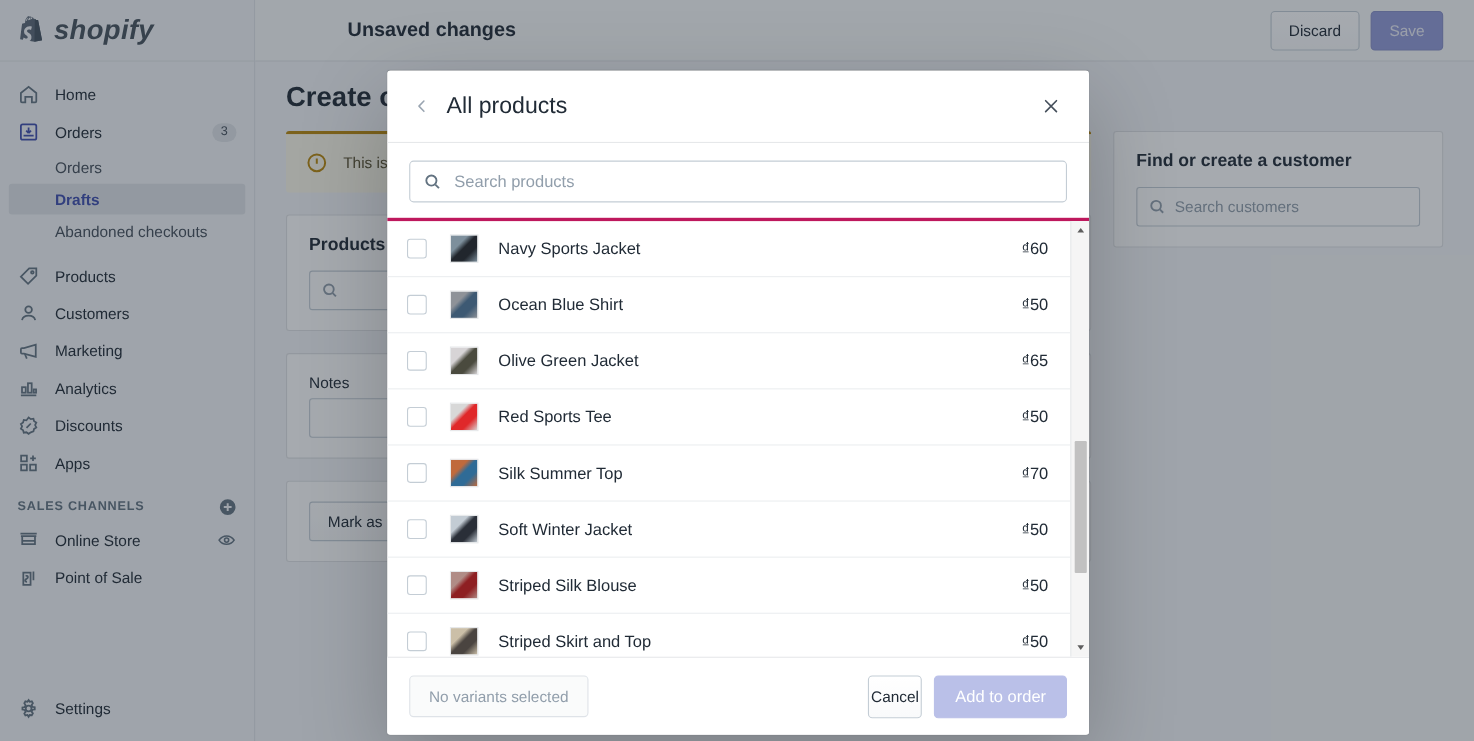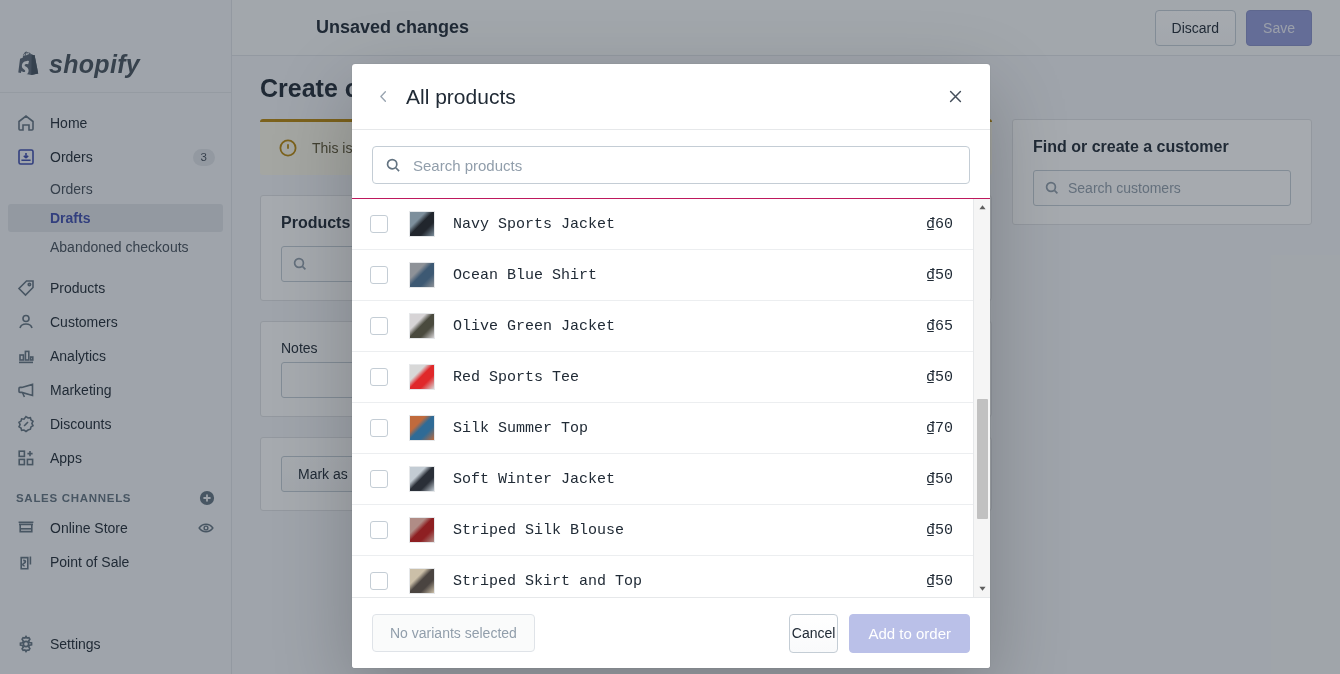--- a/index.html
+++ b/index.html
@@ -15,21 +15,20 @@
   #app { position: absolute; inset: 0; display: flex; background: #f4f6f8; }
 
   
   .sidebar {
     width: 232px; height: 674px; background: #f4f6f8;
     border-right: 1px solid #dfe3e8; flex: none; position: relative;
   }
   .brand {
     height: 56px; display: flex; align-items: center; padding-left: 16px;
     border-bottom: 1px solid #e3e6ea;
-    margin-top: 37px;
   }
   .brand-logo { width: 26px; height: 28px; flex: none; margin-right: 7px; }
   .brand-word { font-size: 25px; font-style: italic; font-weight: bold; color: #47525d; letter-spacing: .3px; }
   .nav { padding-top: 14px; }
   .nav-item {
     display: flex; align-items: center; height: 32px; margin: 0 8px 2px 8px;
     padding: 0 8px; border-radius: 3px; color: #212b36; font-size: 14px; cursor: pointer;
   }
   .nav-item .ico { width: 20px; height: 20px; margin-right: 14px; flex: none; display: block; }
   .nav-item .lbl { flex: 1; white-space: nowrap; }
@@ -123,21 +122,21 @@
     justify-content: center; cursor: pointer; color: #454f5b;
   }
   .modal-search { padding: 16px 20px 14px 20px; flex: none; }
   .search-box {
     height: 38px; border: 1px solid #c4cdd5; border-radius: 4px; background: #fff;
     display: flex; align-items: center; padding: 0 12px;
   }
   .search-box .sico { width: 17px; height: 17px; margin-right: 11px; flex: none; color: #5c6ac4; }
   .search-ph { font-size: 15px; color: #919eab; }
 
-  .list-wrap { flex: 1; position: relative; overflow: hidden; border-top: 1px solid #be185d; font-family: Liberation Mono, monospace; }
+  .list-wrap { flex: 1; position: relative; overflow: hidden; border-top: 3px solid #be185d; }
   .list { position: absolute; inset: 0 17px 0 0; overflow: hidden; }
   .prow {
     display: flex; align-items: center; height: 51px; padding: 0 20px 0 18px;
     border-bottom: 1px solid #eceef0; cursor: pointer;
   }
   .cbx {
     width: 18px; height: 18px; border: 1px solid #c4cdd5; border-radius: 3px;
     background: #fff; flex: none; cursor: pointer;
   }
   .thumb {
@@ -246,37 +245,37 @@
                 <circle cx="10" cy="6.5" r="3"></circle>
                 <path d="M4 16c.7-2.7 3.1-4 6-4s5.3 1.3 6 4"></path>
               </svg>
           </span>
           <span class="lbl">Customers</span>
         </div>
 
         <div class="nav-item">
           <span class="ico">
             <svg viewBox="0 0 20 20" width="20" height="20" fill="none" stroke="#637381" stroke-width="1.6">
+                <path d="M16.5 4.4v11L5.8 12.4H4a1 1 0 0 1-1-1V8.4a1 1 0 0 1 1-1h1.8z"></path>
+                <path d="M6.6 12.8 8.4 17"></path>
+              </svg>
+          </span>
+          <span class="lbl">Marketing</span>
+        </div>
+
+        <div class="nav-item">
+          <span class="ico">
+            <svg viewBox="0 0 20 20" width="20" height="20" fill="none" stroke="#637381" stroke-width="1.6">
                 <path d="M3 16.4h14"></path>
                 <rect x="4" y="9" width="3.4" height="5"></rect>
                 <rect x="9.4" y="5.4" width="3.4" height="8.6"></rect>
                 <rect x="14.6" y="11" width="2.2" height="3"></rect>
               </svg>
           </span>
           <span class="lbl">Analytics</span>
-        </div>
-
-        <div class="nav-item">
-          <span class="ico">
-            <svg viewBox="0 0 20 20" width="20" height="20" fill="none" stroke="#637381" stroke-width="1.6">
-                <path d="M16.5 4.4v11L5.8 12.4H4a1 1 0 0 1-1-1V8.4a1 1 0 0 1 1-1h1.8z"></path>
-                <path d="M6.6 12.8 8.4 17"></path>
-              </svg>
-          </span>
-          <span class="lbl">Marketing</span>
         </div>
 
         <div class="nav-item">
           <span class="ico">
             <svg viewBox="0 0 20 20" width="20" height="20" fill="none" stroke="#637381" stroke-width="1.6">
                 <path d="M10 2.6 12 4l2.4-.4.6 2.3 2 1.3-1.1 2.2 1.1 2.2-2 1.3-.6 2.3L12 16l-2 1.4L8 16l-2.4.4-.6-2.3-2-1.3 1.1-2.2L3 8.4l2-1.3.6-2.3L8 5.2z"></path>
                 <path d="M8.1 12 12 8m-3.9.2h.01M11.9 11.9h.01"></path>
               </svg>
           </span>
           <span class="lbl">Discounts</span>

